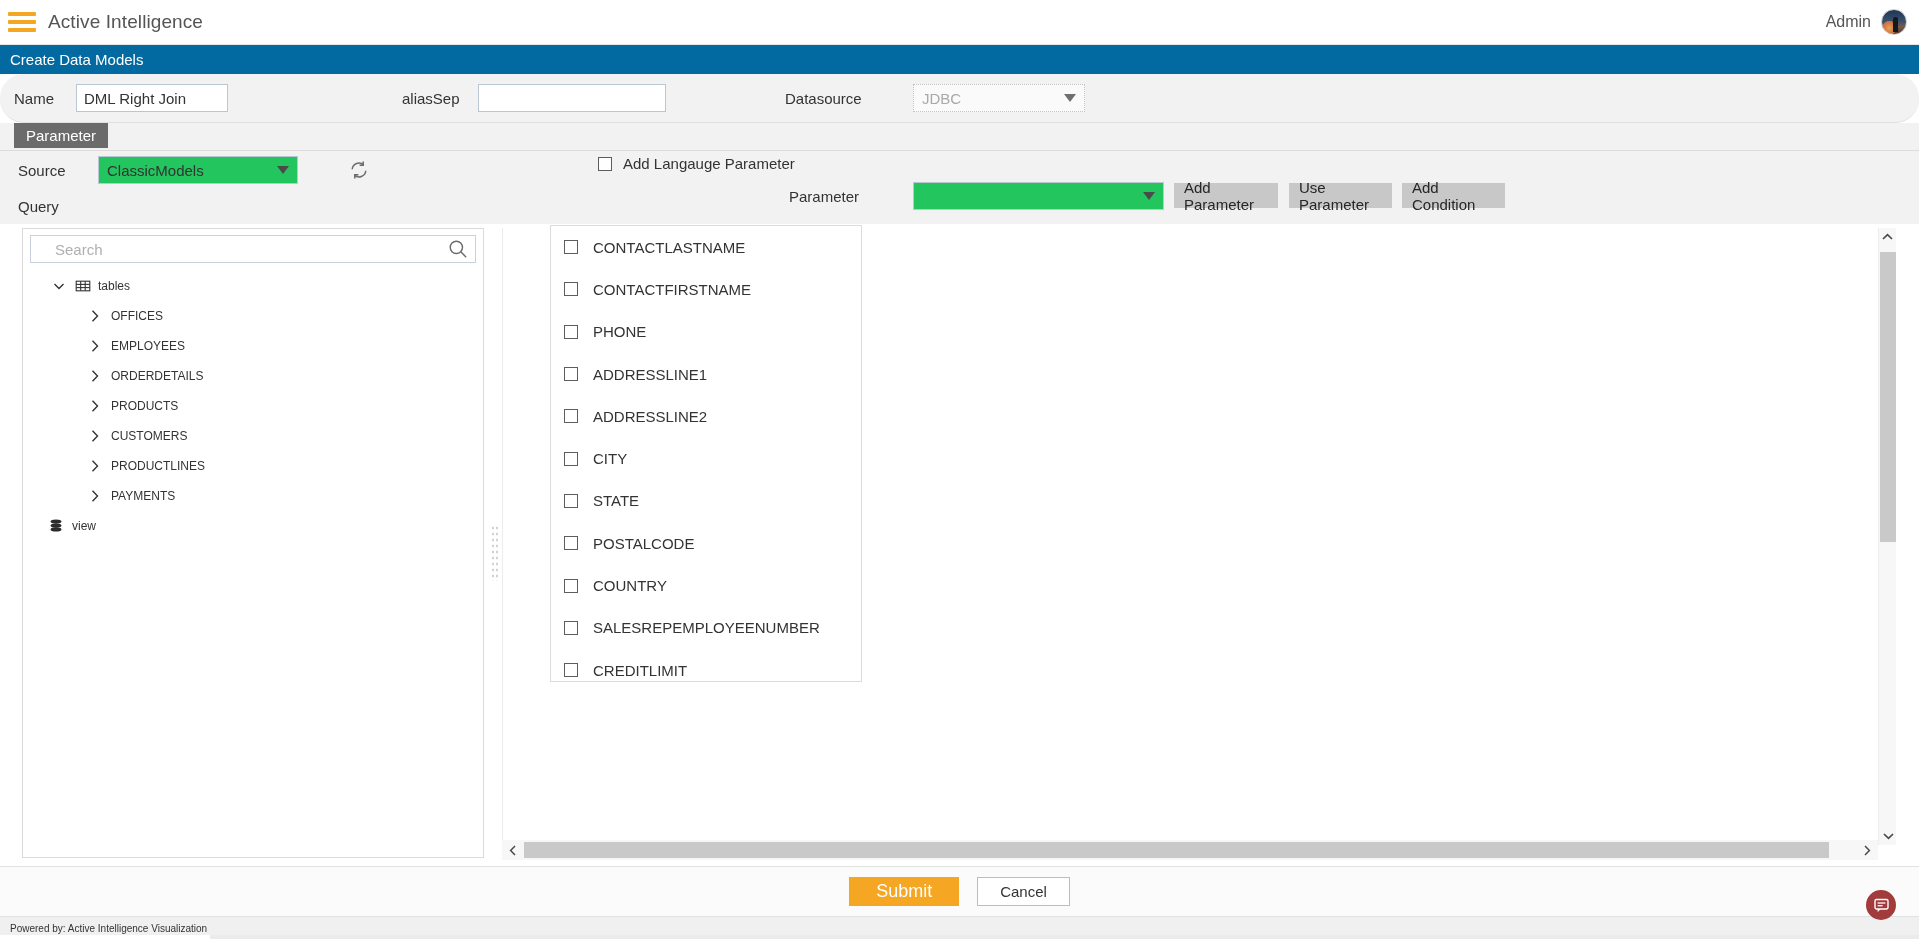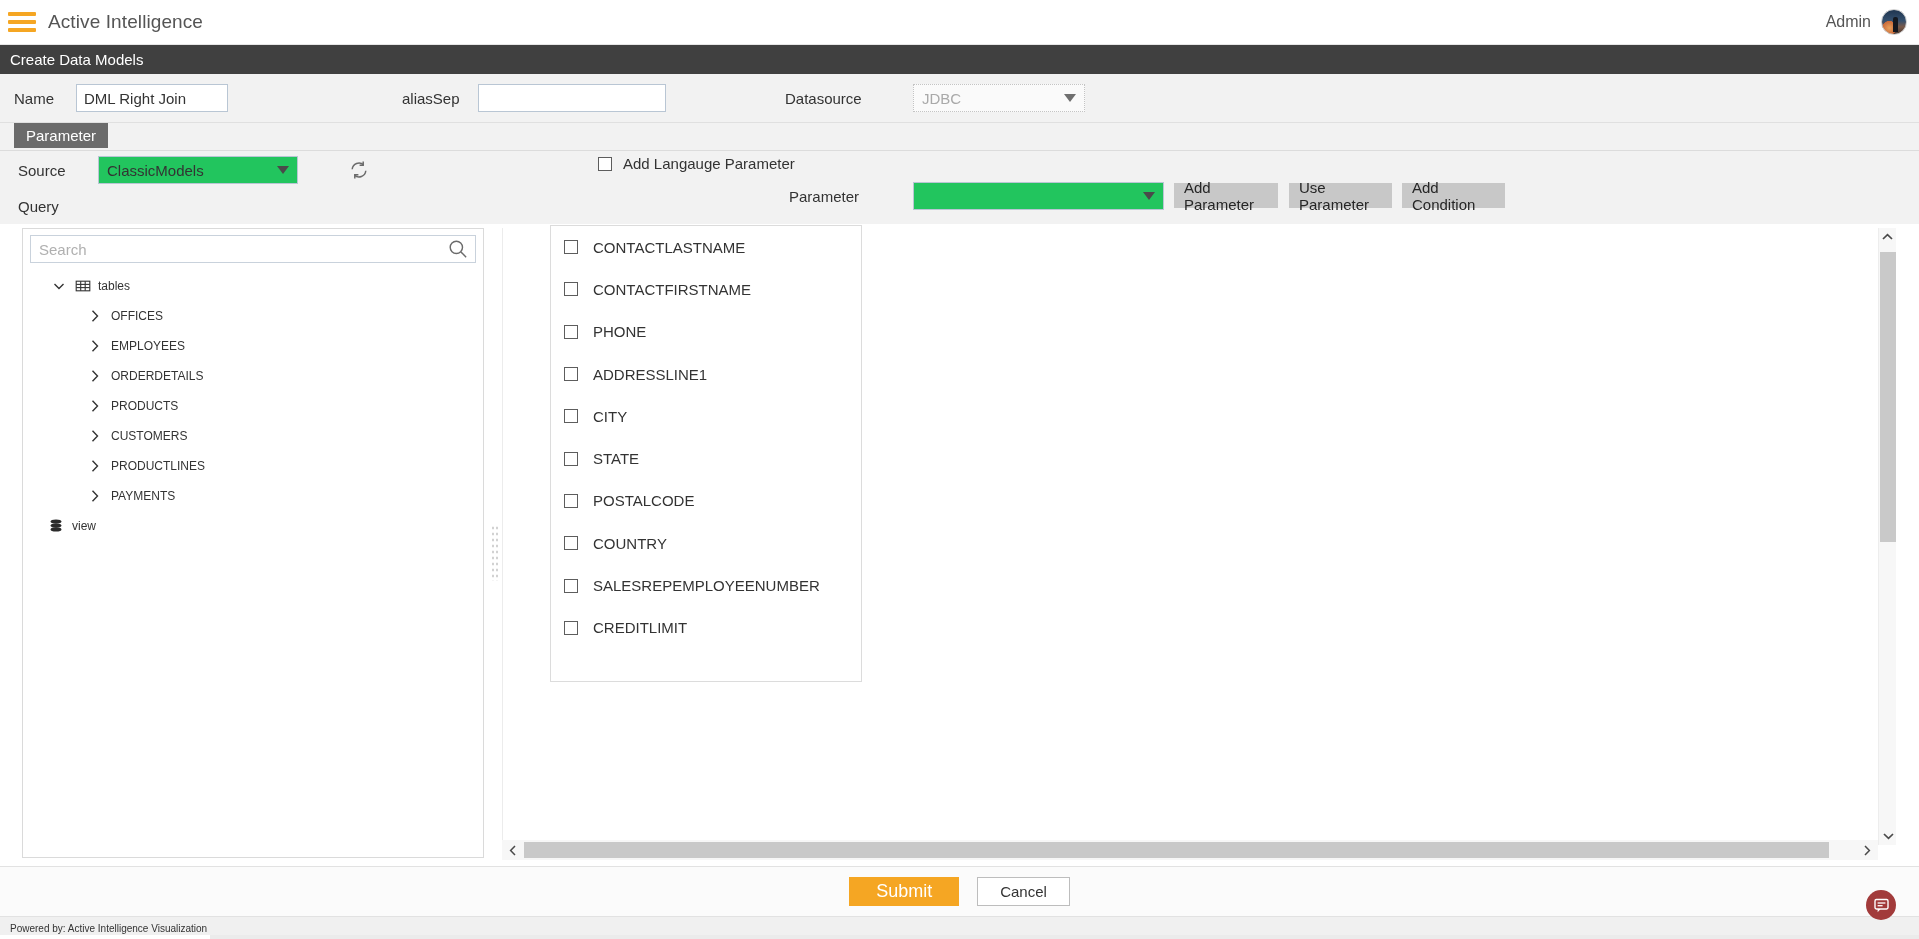--- a/index.html
+++ b/index.html
@@ -32,28 +32,28 @@
     border:1px solid #cfcfcf; position:relative; overflow:hidden;
   }
   .avatar::after {
     content:""; position:absolute; left:11px; top:7px; width:5px; height:15px;
     background:#14181f; border-radius:2px 2px 0 0;
   }
 
   
   .subheader {
     position:absolute; left:0; top:45px; width:1919px; height:29px;
-    background:#404040; color:#ffffff; display:flex; align-items:center;
+    background:#0369a1; color:#ffffff; display:flex; align-items:center;
     padding-left:10px; font-size:15px;
   }
 
   
   .formrow {
     position:absolute; left:0; top:74px; width:1919px; height:49px;
-    background:#f2f2f2; border-bottom:1px solid #e0e0e0;
+    background:#f2f2f2; border-bottom:1px solid #e0e0e0;border-radius:24px;
   }
   .lbl { position:absolute; font-size:15px; color:#333; }
   .txtinput {
     position:absolute; height:28px; background:#fff; border:1px solid #b9c6d4;
     font-size:15px; color:#333; padding:0 7px; outline:none;
     font-family:"Liberation Sans", sans-serif;
   }
   .txtinput::placeholder { color:#a8a8a8; }
   .ddl-disabled {
     position:absolute; height:28px; background:#fafafa;
@@ -99,21 +99,21 @@
   .tree-panel {
     position:absolute; left:22px; top:228px; width:462px; height:630px;
     background:#ffffff; border:1px solid #dadada;
   }
   .search-wrap {
     position:relative; margin:6px 7px 0 7px; height:28px;
     border:1px solid #c9d2dc; background:#fff; display:flex; align-items:center;
   }
   .search-wrap input {
     border:0; outline:0; flex:1; font-size:15px; color:#333; padding:0 8px;
-    font-family:"Liberation Sans", sans-serif; background:transparent;
+    font-family:"Liberation Sans", sans-serif; background:transparent;margin-left:16px;
   }
   .search-wrap input::placeholder { color:#b0b0b0; }
   .search-icon { width:22px; margin-right:6px; }
 
   .tree { padding:8px 0 0 0; font-size:12px; color:#333; }
   .tree-row { display:flex; align-items:center; height:30px; padding-left:28px; cursor:pointer; }
   .tree-row.child { padding-left:64px; }
   .chev { width:16px; height:16px; margin-right:8px; flex:0 0 auto; }
   .grid-icon { width:16px; height:16px; margin-right:7px; flex:0 0 auto; }
   .db-icon { width:16px; height:16px; margin-right:8px; flex:0 0 auto; }
@@ -358,20 +358,24 @@
         <div class="field-row">
           <span class="chk"></span>
           <span class="field-label">PHONE</span>
         </div>
         <div class="field-row">
           <span class="chk"></span>
           <span class="field-label">ADDRESSLINE1</span>
         </div>
         <div class="field-row">
           <span class="chk"></span>
+          <span class="field-label">ADDRESSLINE2</span>
+        </div>
+        <div class="field-row">
+          <span class="chk"></span>
           <span class="field-label">CITY</span>
         </div>
         <div class="field-row">
           <span class="chk"></span>
           <span class="field-label">STATE</span>
         </div>
         <div class="field-row">
           <span class="chk"></span>
           <span class="field-label">POSTALCODE</span>
         </div>

